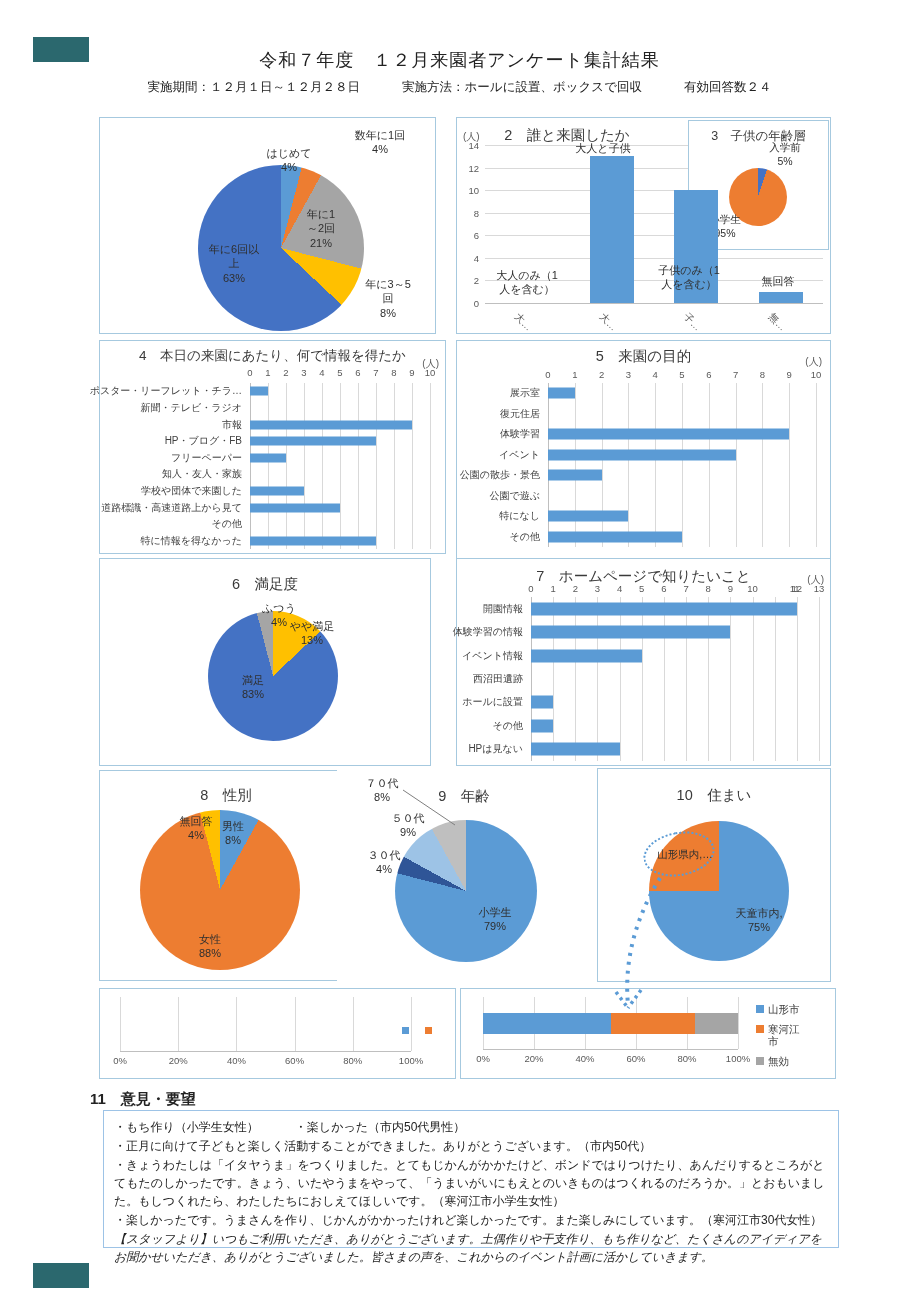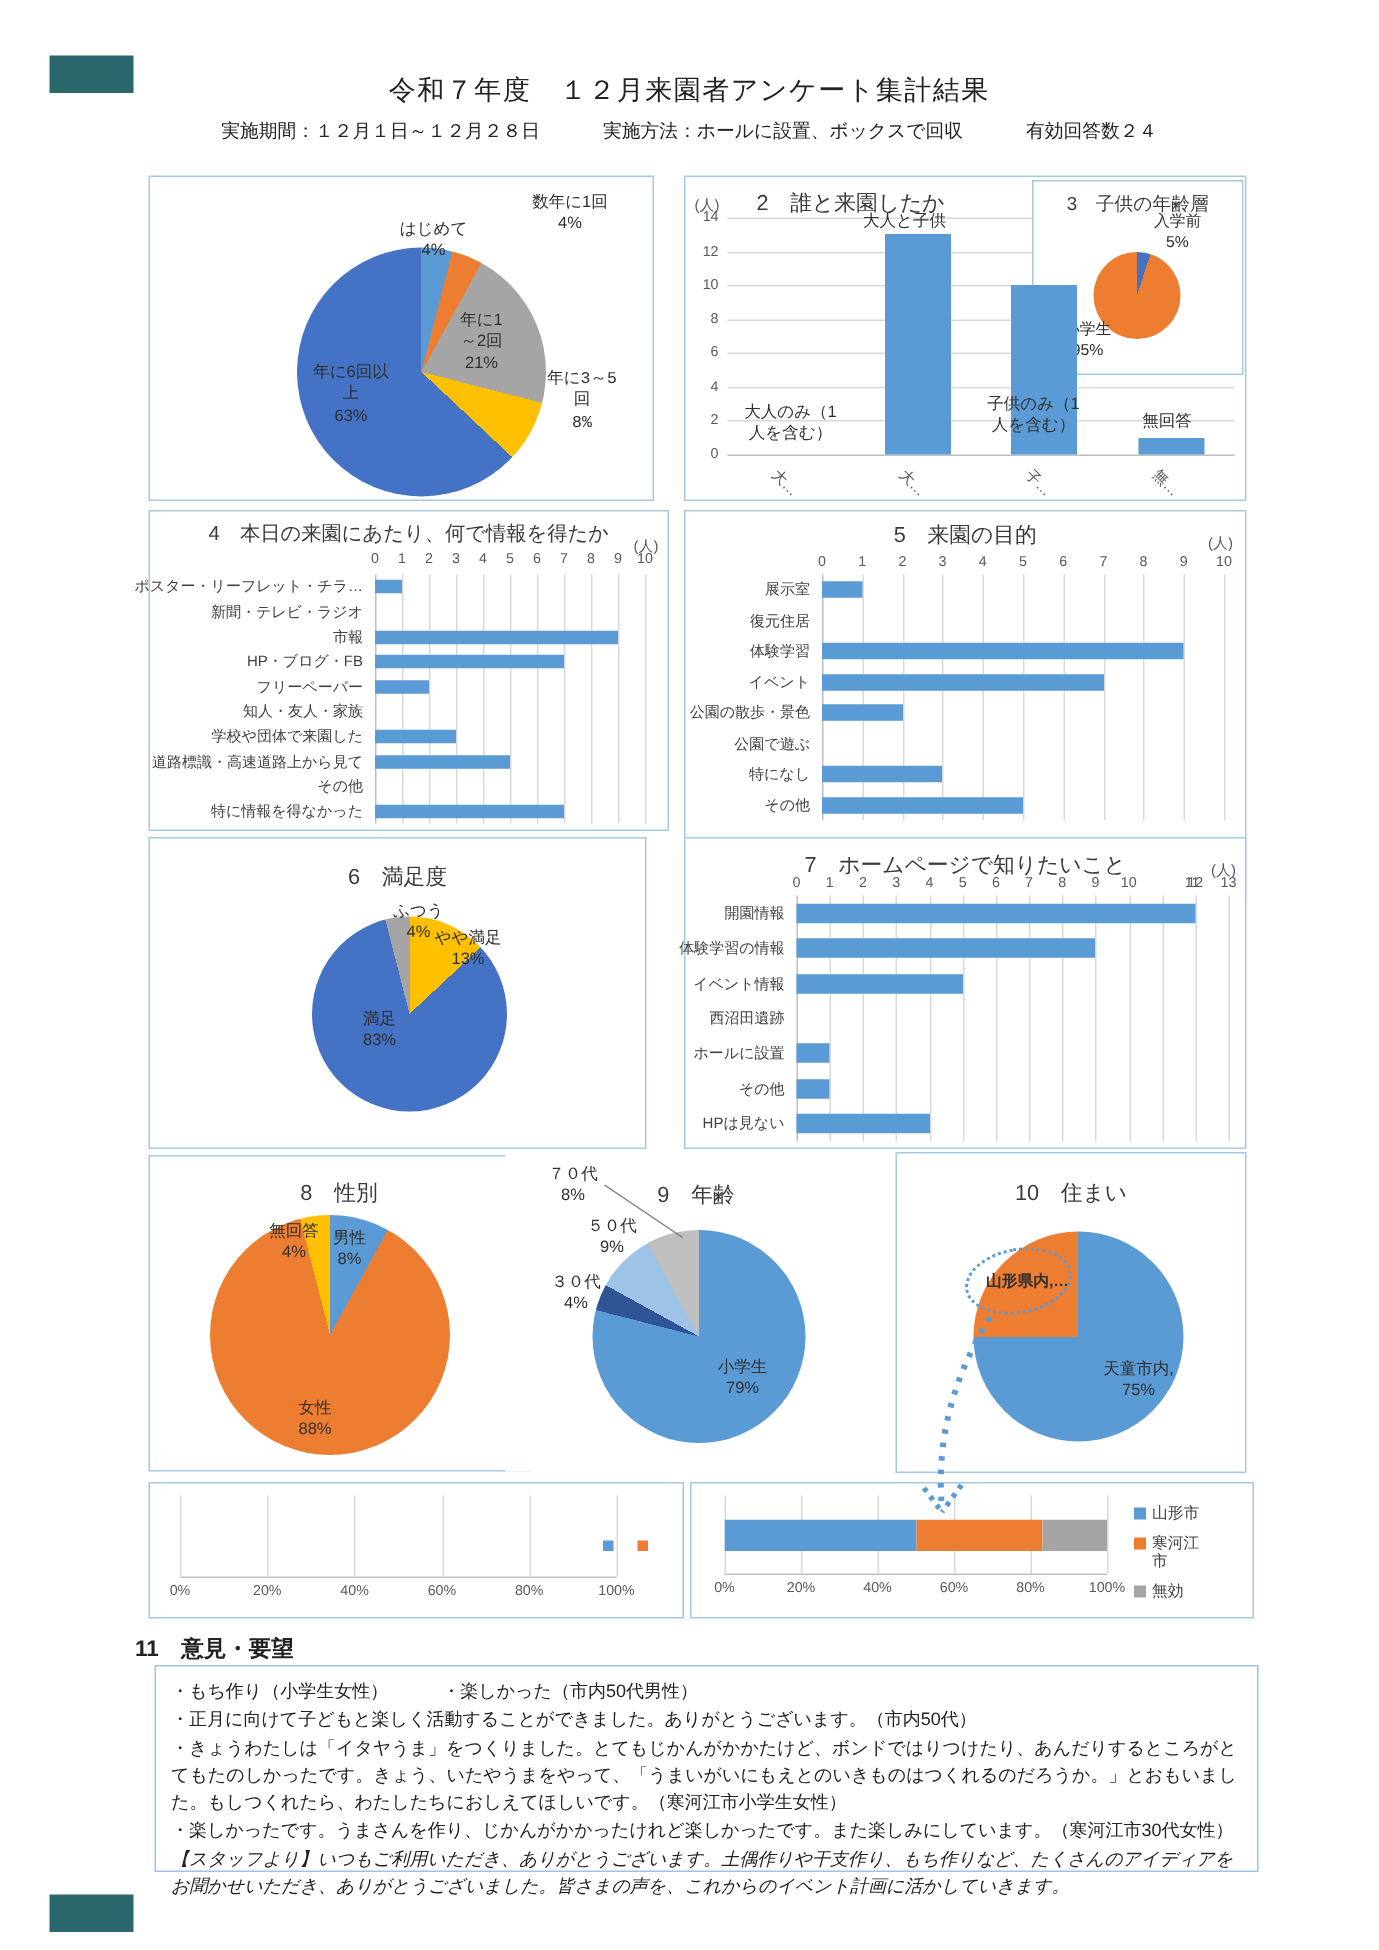--- a/index.html
+++ b/index.html
@@ -71,21 +71,21 @@
 
   <div class="panel" style="left:99px;top:117px;width:337px;height:217px;">
     <div class="pie" style="left: 98px; top: 47px; width: 166px; height: 166px; background: conic-gradient(rgb(91, 155, 213) 0%, rgb(91, 155, 213) 4%, rgb(237, 125, 49) 4%, rgb(237, 125, 49) 8%, rgb(165, 165, 165) 8%, rgb(165, 165, 165) 29%, rgb(255, 192, 0) 29%, rgb(255, 192, 0) 37%, rgb(68, 114, 196) 37%, rgb(68, 114, 196) 100%);"></div>
     <div class="plabel" style="left:189px;top:42px;">はじめて
 4%</div>
     <div class="plabel" style="left:280px;top:24px;">数年に1回
 4%</div>
     <div class="plabel" style="left:221px;top:110px;">年に1
 ～2回
 21%</div>
-    <div class="plabel" style="left:288px;top:150px;font-family:Liberation Mono, monospace;">年に3～5
+    <div class="plabel" style="left:288px;top:180px;">年に3～5
 回
 8%</div>
     <div class="plabel" style="left:134px;top:145px;">年に6回以
 上
 63%</div>
   </div>
 
   <div class="panel vbar" style="left:456px;top:117px;width:375px;height:217px;">
     <div class="chart-title" style="top:8px;left:30px;width:160px;">2　誰と来園したか</div>
     <div class="unit" style="left:6px;top:12px;">(人)</div>
@@ -316,21 +316,21 @@
 9%</div>
     <div class="plabel" style="left:45px;top:20px;">７０代
 8%</div>
   </div>
 
   <div class="panel" style="left:597px;top:768px;width:234px;height:214px;">
     <div class="chart-title" style="top:17px;">10　住まい</div>
     <div class="pie" style="left: 51px; top: 52px; width: 140px; height: 140px; background: conic-gradient(rgb(91, 155, 213) 0%, rgb(91, 155, 213) 75%, rgb(237, 125, 49) 75%, rgb(237, 125, 49) 100%);"></div>
     <div class="plabel" style="left:161px;top:151px;">天童市内,
 75%</div>
-    <div class="plabel" style="left:87px;top:86px;font-size:10.5px;font-weight:bold;">山形県内,…</div>
+    <div class="plabel" style="left:87px;top:86px;font-size:10.5px;">山形県内,…</div>
     <div class="dot-ellipse" style="left:45px;top:63px;width:68px;height:40px;"></div>
   </div>
 
   <svg class="arrow-svg" style="left:600px;top:860px;" width="120" height="160" viewBox="0 0 120 160">
     <path d="M60,18 Q22,80 28,145" stroke="#5b9bd5" stroke-width="4" stroke-dasharray="3 6" fill="none"></path>
     <path d="M16,132 L28,148 M41,130 L28,148" stroke="#5b9bd5" stroke-width="3.5" stroke-dasharray="3 4" fill="none"></path>
   </svg>
 
   <div class="panel" style="left:99px;top:988px;width:357px;height:91px;">
     <div class="plot pplot" style="left:20px;top:8px;width:291px;height:54px;border-bottom:1px solid #bfbfbf;">

